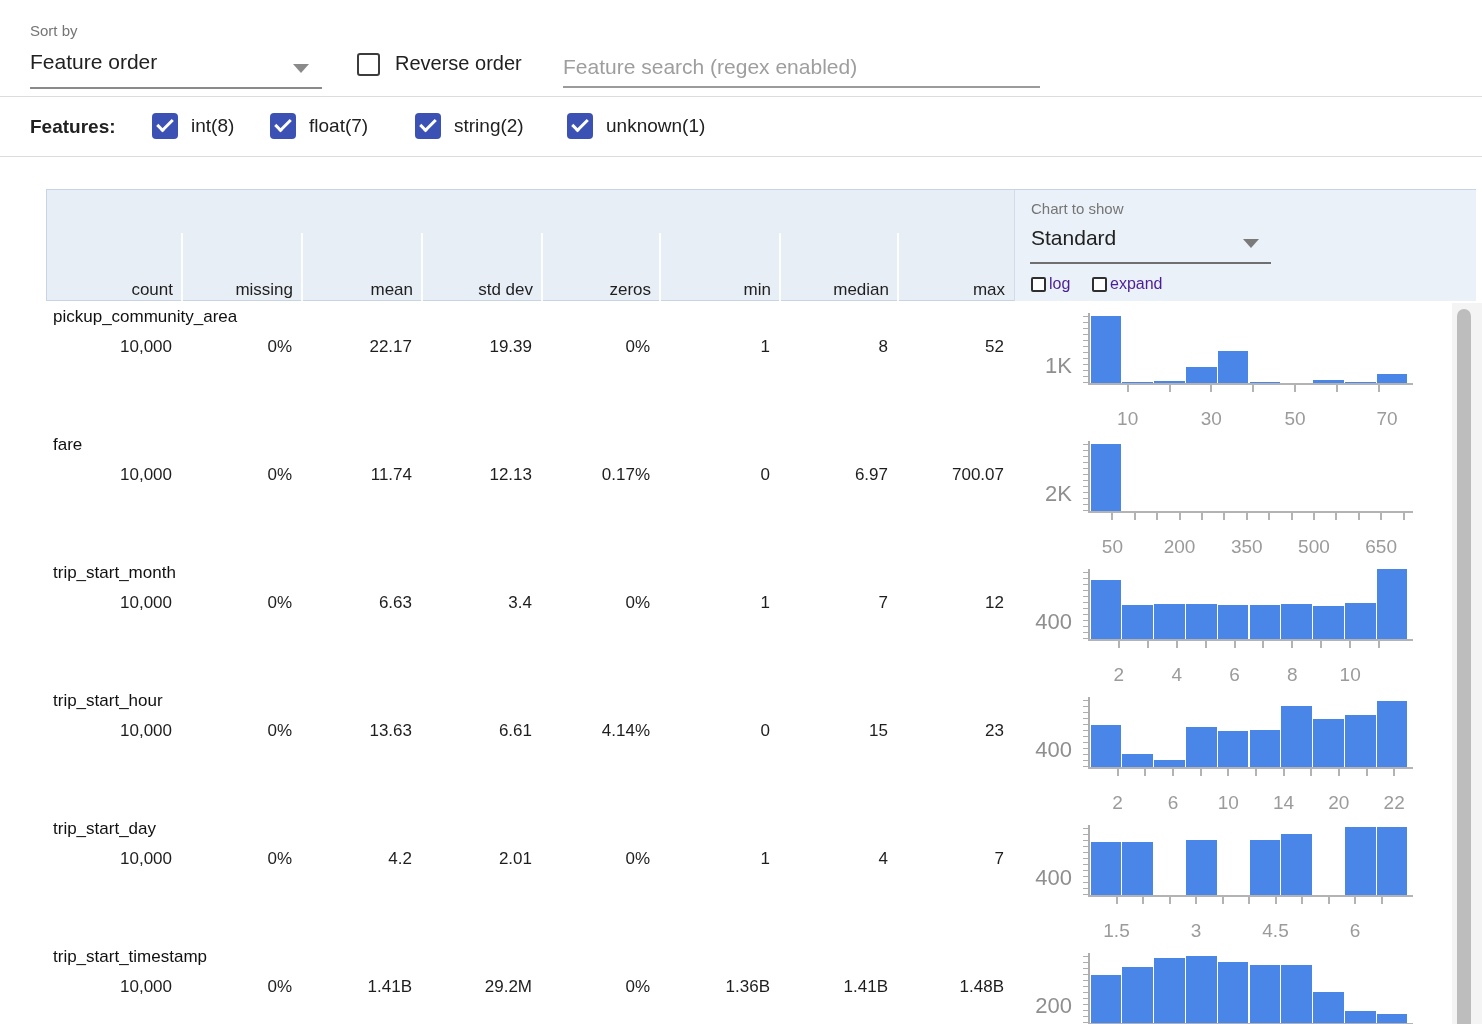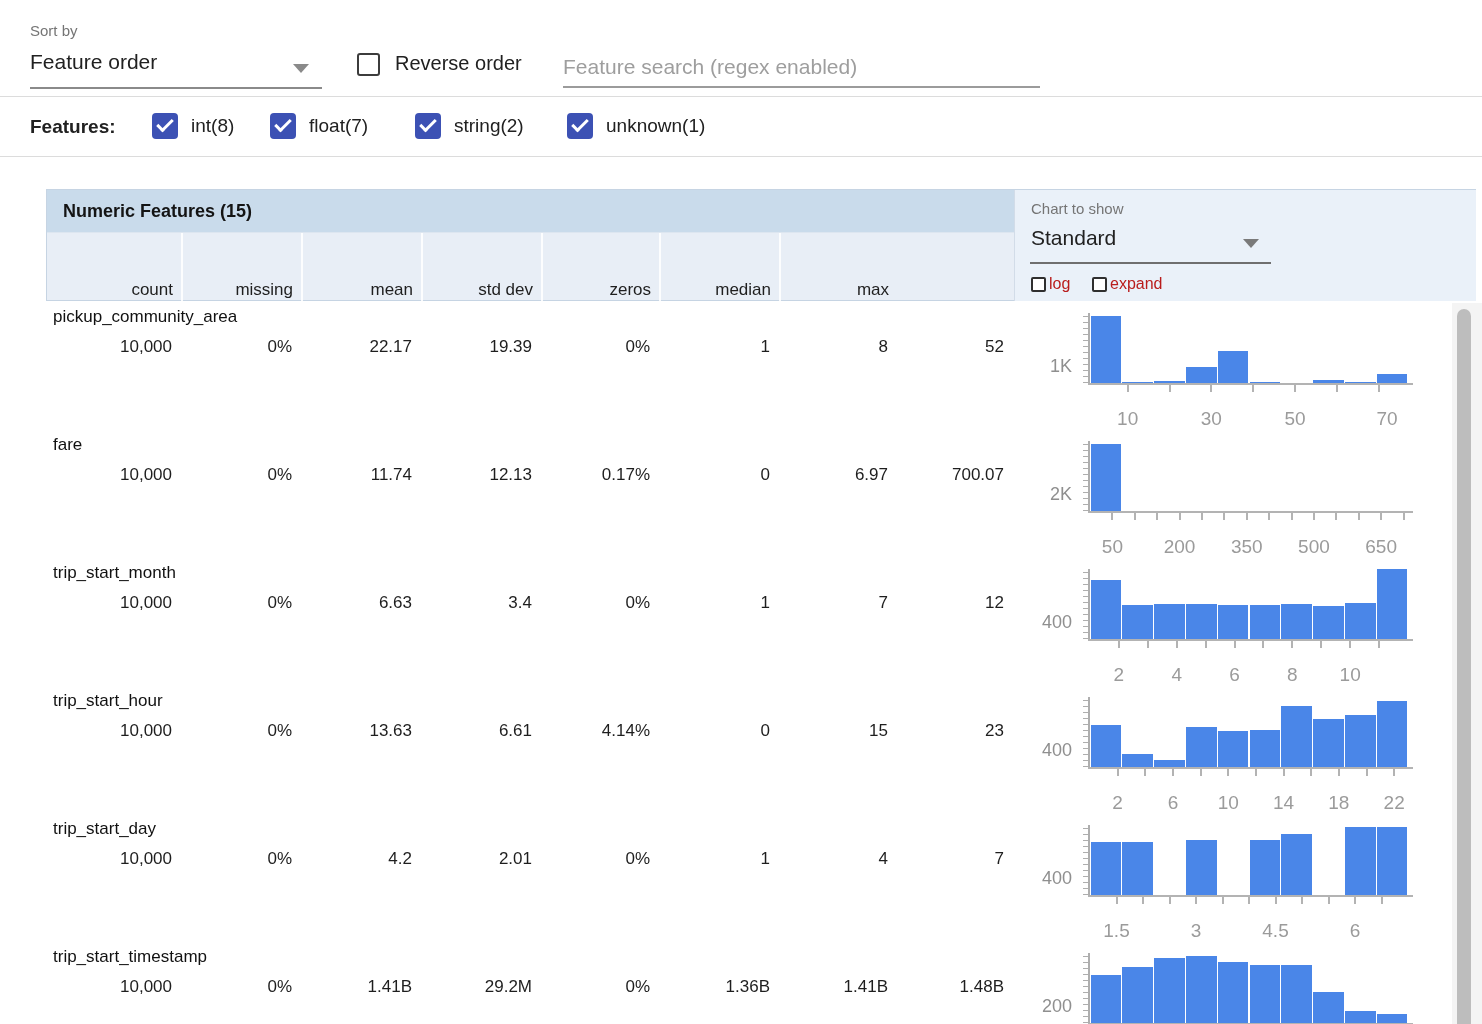--- a/index.html
+++ b/index.html
@@ -37,31 +37,31 @@
   .title-bar span{display:block;padding-left:16px;line-height:42px;font-size:18px;font-weight:700;color:#141414;}
   .col-grid{position:absolute;left:0;top:43px;width:967px;height:80px;display:grid;
     grid-template-columns:134px 120px 120px 120px 118px 120px 118px 116px;}
   .col-cell{box-sizing:border-box;display:flex;align-items:flex-end;justify-content:flex-end;
     padding:0 8px 13px 0;font-size:17px;color:#1f1f1f;}
   .col-cell + .col-cell{border-left:2px solid rgba(255,255,255,0.85);}
   .chart-panel{position:absolute;left:967px;top:0;width:462px;height:111px;background:#eaf1f9;border-left:1px solid #d2dce8;box-sizing:border-box;}
   .panel-underline{position:absolute;left:15px;top:72px;width:241px;height:2px;background:#6f6f6f;}
   .mini-checkbox{box-sizing:border-box;width:15px;height:15px;background:#fff;border:2px solid #2f2f2f;border-radius:2px;flex:0 0 auto;}
   .mini-check-group{position:absolute;top:85px;display:flex;align-items:center;gap:3px;}
-  .mini-check-label{font-size:16px;color:#b91c1c;}
+  .mini-check-label{font-size:16px;color:#4c1d95;}
   
   .table-body{position:absolute;left:46px;top:305px;width:1430px;}
   .feature-row{position:relative;height:128px;background:#fff;}
   .feature-name{position:absolute;left:7px;top:1px;font-size:17px;font-weight:400;color:#111;line-height:22px;}
   .stats-grid{position:absolute;left:0;top:31px;width:966px;display:grid;
     grid-template-columns:134px 120px 120px 120px 118px 120px 118px 116px;}
   .stat-cell{box-sizing:border-box;text-align:right;padding-right:8px;font-size:17px;color:#1e1e1e;line-height:22px;}
   
   .chart{position:absolute;left:986px;top:6px;width:434px;height:122px;}
-  .chart .y-label{position:absolute;left:0;top:44px;width:40px;text-align:right;font-size:18px;color:#8f8f8f;line-height:22px;}
+  .chart .y-label{position:absolute;left:0;top:44px;width:40px;text-align:right;font-size:22px;color:#8f8f8f;line-height:22px;}
   .chart .plot{position:absolute;left:58px;top:2px;width:318px;height:70px;}
   .y-axis-line{position:absolute;left:-2px;top:0;width:2px;height:100%;background:#aeaeae;}
   .y-tick{position:absolute;left:-7px;width:5px;height:1px;background:#aeaeae;}
   .bar{position:absolute;bottom:0;background:#4a86e8;}
   .x-axis-line{position:absolute;left:-2px;right:-5px;bottom:-2px;height:2px;background:#b3b3b3;}
   .x-tick{position:absolute;top:72px;width:2px;height:7px;background:#b3b3b3;margin-left:-1px;}
   .x-tick-label{position:absolute;top:95px;transform:translateX(-50%);font-size:19px;color:#9b9b9b;white-space:nowrap;}
   
   .scroll-track{position:absolute;left:1452px;top:303px;width:30px;height:721px;background:#f4f4f4;z-index:5;}
   .scroll-thumb{position:absolute;left:5px;top:6px;width:14px;height:715px;background:#bdbdbd;border-radius:7px 7px 0 0;}
@@ -95,29 +95,27 @@
       <div class="type-label">string(2)</div>
     </div>
     <div class="type-group" style="left: 567px;">
       <div class="checkbox-checked"></div>
       <div class="type-label">unknown(1)</div>
     </div>
   </div>
 <div class="divider" style="top:156px;"></div>
 
 <div class="table-header">
-  <div class="title-bar">
-    <span>Numeric Features (15)</span>
-  </div>
   <div class="col-grid" id="col-grid">
       <div class="col-cell">count</div>
       <div class="col-cell">missing</div>
       <div class="col-cell">mean</div>
       <div class="col-cell">std dev</div>
       <div class="col-cell">zeros</div>
+      <div class="col-cell">min</div>
       <div class="col-cell">median</div>
       <div class="col-cell">max</div>
     </div>
   <div class="chart-panel">
     <div class="abs small-label" style="left:16px;top:10px;">Chart to show</div>
     <div class="abs" style="left:16px;top:36px;width:240px;height:34px;cursor:pointer;">
       <span class="select-value">Standard</span>
       <div class="abs dd-arrow" style="left:212px;top:13px;border-top-color:#7a7a7a;"></div>
     </div>
     <div class="panel-underline"></div>
@@ -351,21 +349,21 @@
           <div class="x-tick" style="left: 165.913px;"></div>
           <div class="x-tick" style="left: 193.565px;"></div>
           <div class="x-tick" style="left: 221.217px;"></div>
           <div class="x-tick" style="left: 248.87px;"></div>
           <div class="x-tick" style="left: 276.522px;"></div>
           <div class="x-tick" style="left: 304.174px;"></div>
           <div class="x-tick-label" style="left: 27.6522px;">2</div>
           <div class="x-tick-label" style="left: 82.9565px;">6</div>
           <div class="x-tick-label" style="left: 138.261px;">10</div>
           <div class="x-tick-label" style="left: 193.565px;">14</div>
-          <div class="x-tick-label" style="left: 248.87px;">18</div>
+          <div class="x-tick-label" style="left: 248.87px;">20</div>
           <div class="x-tick-label" style="left: 304.174px;">22</div>
         </div>
       </div>
     </div>
     <div class="feature-row">
       <div class="feature-name">trip_start_day</div>
       <div class="stats-grid">
         <div class="stat-cell">10,000</div>
         <div class="stat-cell">0%</div>
         <div class="stat-cell">4.2</div>

